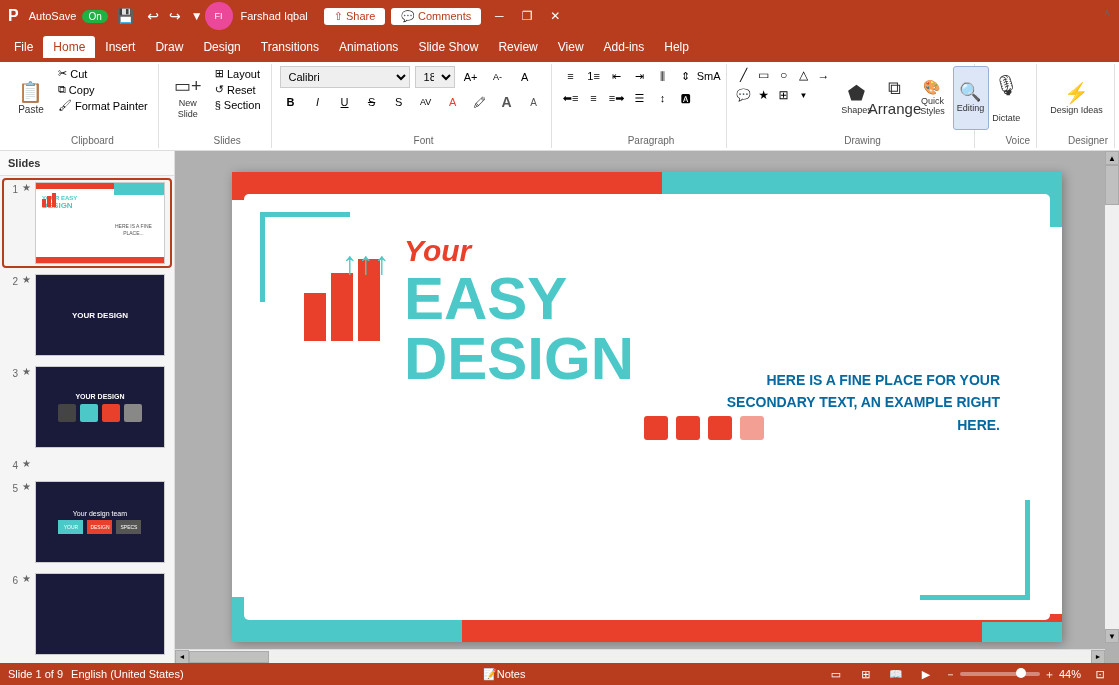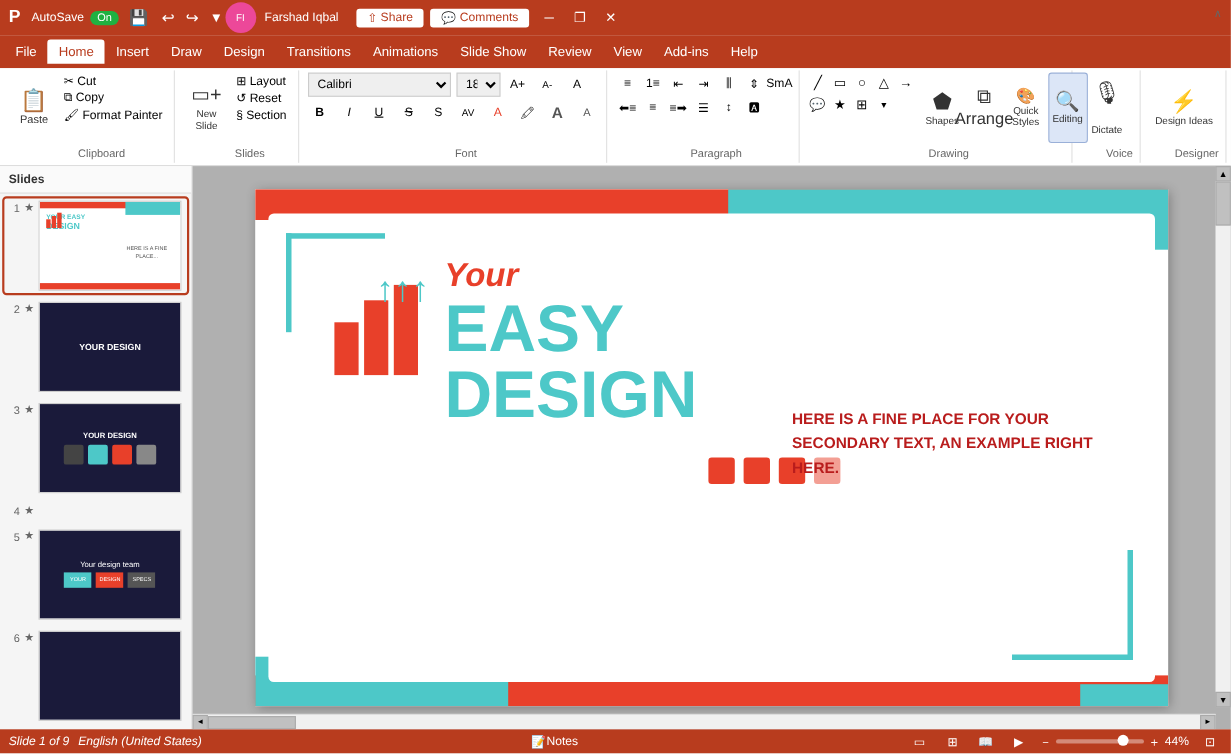--- a/index.html
+++ b/index.html
@@ -54,21 +54,21 @@
     .slide-canvas { width: 830px; height: 470px; background: white; position: relative; box-shadow: 2px 2px 10px rgba(0,0,0,0.3); overflow: hidden; }
 
     
     .canvas-scrollbar { position: absolute; right: 0; top: 0; bottom: 20px; width: 14px; display: flex; flex-direction: column; }
     .scroll-btn { width: 14px; height: 14px; background: #c0c0c0; display: flex; align-items: center; justify-content: center; cursor: pointer; font-size: 8px; border: 1px solid #aaa; }
     .scroll-track { flex: 1; background: #f0f0f0; }
     .scroll-thumb { width: 14px; height: 40px; background: #c0c0c0; border: 1px solid #aaa; }
 
     
     .status-bar { background: #b83c1e; height: 22px; display: flex; align-items: center; padding: 0 8px; color: white; font-size: 11px; flex-shrink: 0; }
-    .status-left { display: flex; gap: 8px; align-items: flex-start; font-style: italic; }
+    .status-left { display: flex; gap: 8px; align-items: flex-start; }
     .status-center { flex: 1; display: flex; justify-content: center; gap: 12px; }
     .status-right { display: flex; align-items: center; gap: 8px; }
     .status-btn { width: 22px; height: 18px; display: flex; align-items: center; justify-content: center; cursor: pointer; border-radius: 2px; color: white; }
     .zoom-bar { display: flex; align-items: center; gap: 4px; }
     .zoom-slider { width: 80px; height: 4px; background: rgba(255,255,255,0.4); border-radius: 2px; position: relative; cursor: pointer; }
     .zoom-slider-thumb { position: absolute; top: -4px; left: 70%; width: 10px; height: 10px; background: white; border-radius: 50%; }
 
     
     .thumb1 { background: white; position: relative; overflow: hidden; width: 100%; height: 100%; }
     .thumb1-red-top { position: absolute; top: 0; left: 0; right: 0; height: 6px; background: #e8402a; }
@@ -455,21 +455,21 @@
           </div>
         </div>
 
         <div style="position:absolute; top:222px; left:400px; display:flex; gap:8px;">
           <div style="width:24px; height:24px; background:#e8402a; border-radius:3px;"></div>
           <div style="width:24px; height:24px; background:#e8402a; border-radius:3px;"></div>
           <div style="width:24px; height:24px; background:#e8402a; border-radius:3px;"></div>
           <div style="width:24px; height:24px; background:#e8402a; border-radius:3px; opacity:0.5;"></div>
         </div>
 
-        <div style="position:absolute; top:175px; right:50px; width:280px; text-align:left; font-size:14px; color:#b91c1c; font-weight:700; line-height:1.6;">HERE IS A FINE PLACE FOR YOUR SECONDARY TEXT, AN EXAMPLE RIGHT HERE.</div>
+        <div style="position:absolute; top:175px; right:50px; width:280px; text-align:right; font-size:14px; color:#0369a1; font-weight:700; line-height:1.6;">HERE IS A FINE PLACE FOR YOUR SECONDARY TEXT, AN EXAMPLE RIGHT HERE.</div>
 
       </div>
     </div>
 
     <div style="position:absolute; bottom:0; left:0; right:14px; height:14px; background:#f0f0f0; border-top:1px solid #ddd; display:flex; align-items:center;">
       <div style="width:14px; height:14px; background:#c0c0c0; border:1px solid #aaa; display:flex; align-items:center; justify-content:center; cursor:pointer; font-size:7px;">◄</div>
       <div style="flex:1; background:#f0f0f0;">
         <div style="width:80px; height:12px; background:#c0c0c0; border:1px solid #aaa;"></div>
       </div>
       <div style="width:14px; height:14px; background:#c0c0c0; border:1px solid #aaa; display:flex; align-items:center; justify-content:center; cursor:pointer; font-size:7px;">►</div>

